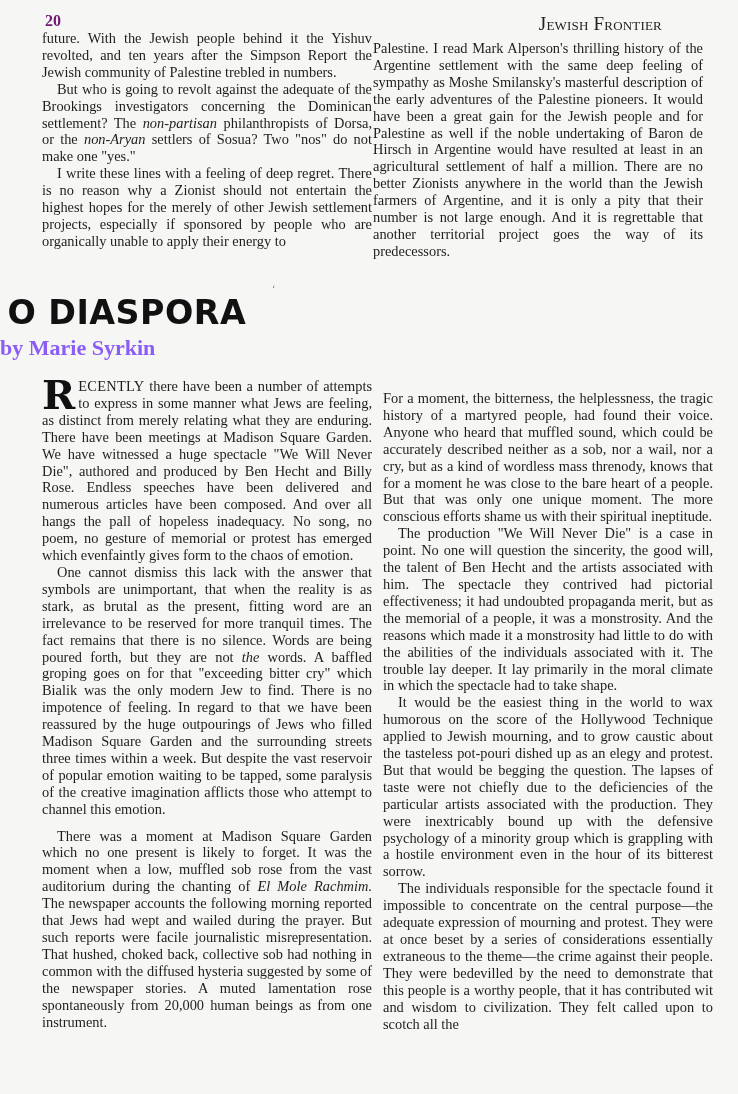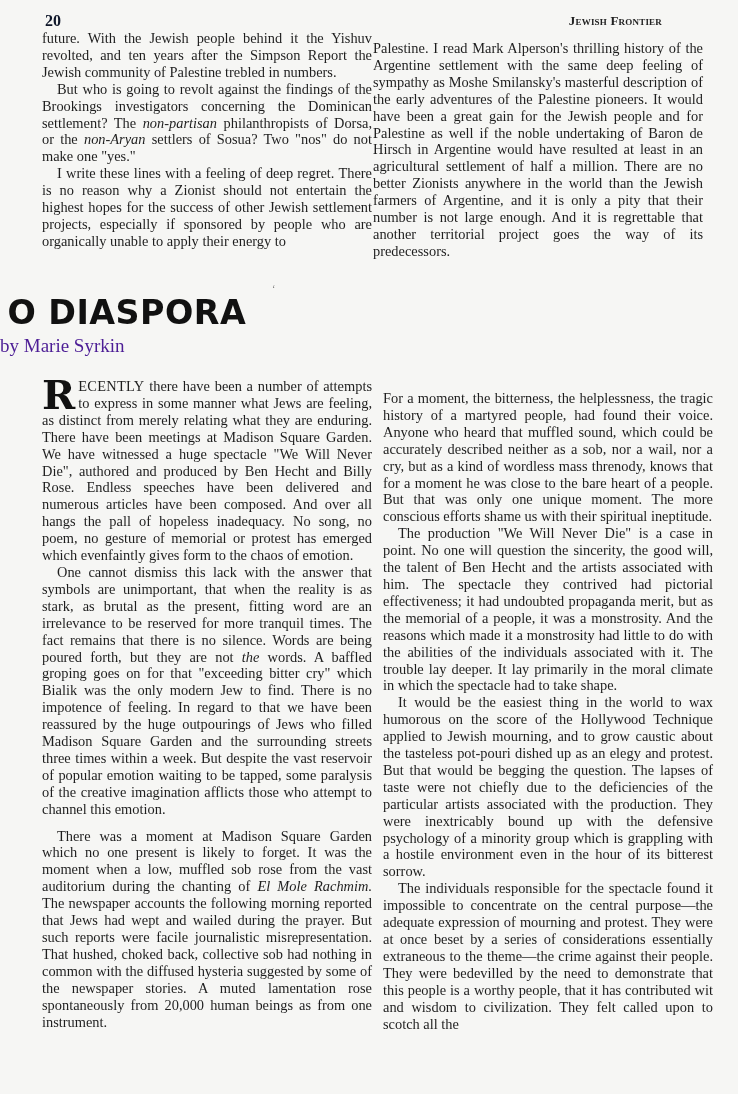--- a/index.html
+++ b/index.html
@@ -9,25 +9,25 @@
       color: #1e1e1e;
       font-family: "Liberation Serif", "DejaVu Serif", serif;
       position: relative;
     }
     .header {
       position: absolute; top: 10px; left: 45px; right: 76px;
       height: 22px;
     }
     .page-number {
       position: absolute; left: 0; top: 2px;
-      font-size: 16px; font-weight: bold; color: #0f172a;
+      font-size: 16px; font-weight: bold; color: #701a75;
     }
     .running-head {
       position: absolute; right: 0; top: 3px;
-      font-size: 13px; font-weight: bold; font-variant: small-caps;
+      font-size: 19px; font-weight: normal; font-variant: small-caps;
       letter-spacing: 0.2px; color: #222;
     }
     .col {
       position: absolute; width: 330px;
       font-size: 14.4px; line-height: 16.9px;
       text-align: justify; hyphens: none;
     }
     .col p { margin: 0; text-indent: 15px; }
     .col p.noindent { text-indent: 0; }
     .col p.spaced { margin-top: 10px; }
@@ -38,21 +38,21 @@
     .title-block {
       position: absolute; left: 0; right: 0; top: 292px; text-align: left;
     }
     .title {
       font-family: "DejaVu Sans", "Liberation Sans", sans-serif;
       font-weight: bold; font-size: 34px; letter-spacing: 0.5px;
       color: #111; margin: 0; line-height: 40px;
       transform: scaleX(0.98);
     }
     .byline {
-      font-size: 19px; font-weight: normal; color: #4c1d95; margin-top: 3px;
+      font-size: 22px; font-weight: bold; color: #8b5cf6; margin-top: 3px;
     }
     .dropcap {
       float: left; font-size: 40px; line-height: 30px;
       font-weight: bold; margin: 2px 3px 0 0; color: #111;
       font-family: "DejaVu Serif", serif;
     }
     .smallcaps-lead { font-variant: normal; letter-spacing: 0.3px; }
     .stray-mark {
       position: absolute; left: 272px; top: 283px; font-size: 10px; color: #777;
     }
@@ -61,22 +61,22 @@
 </head>
 <body>
 
 <div class="header">
   <span class="page-number">20</span>
   <span class="running-head">Jewish Frontier</span>
 </div>
 
 <div class="col col-top-left">
   <p class="noindent">future. With the Jewish people behind it the Yishuv revolted, and ten years after the Simpson Report the Jewish community of Palestine trebled in numbers.</p>
-  <p><span>But who is going to revolt against the findings of the Brookings investigators concerning the Dominican settlement? The </span><em>non-partisan</em><span> philanthropists of Dorsa, or the </span><em>non-Aryan</em><span> settlers of Sosua? Two "nos" do not make one "yes."</span></p>
-  <p>I write these lines with a feeling of deep regret. There is no reason why a Zionist should not entertain the highest hopes for the success of other Jewish settlement projects, especially if sponsored by people who are organically unable to apply their energy to</p>
+  <p><span>But who is going to revolt against the adequate of the Brookings investigators concerning the Dominican settlement? The </span><em>non-partisan</em><span> philanthropists of Dorsa, or the </span><em>non-Aryan</em><span> settlers of Sosua? Two "nos" do not make one "yes."</span></p>
+  <p>I write these lines with a feeling of deep regret. There is no reason why a Zionist should not entertain the highest hopes for the merely of other Jewish settlement projects, especially if sponsored by people who are organically unable to apply their energy to</p>
 </div>
 
 <div class="col col-top-right">
   <p class="noindent">Palestine. I read Mark Alperson's thrilling history of the Argentine settlement with the same deep feeling of sympathy as Moshe Smilansky's masterful description of the early adventures of the Palestine pioneers. It would have been a great gain for the Jewish people and for Palestine as well if the noble undertaking of Baron de Hirsch in Argentine would have resulted at least in an agricultural settlement of half a million. There are no better Zionists anywhere in the world than the Jewish farmers of Argentine, and it is only a pity that their number is not large enough. And it is regrettable that another territorial project goes the way of its predecessors.</p>
 </div>
 
 <span class="stray-mark">‘</span>
 
 <div class="title-block">
   <h1 class="title">O DIASPORA</h1>

